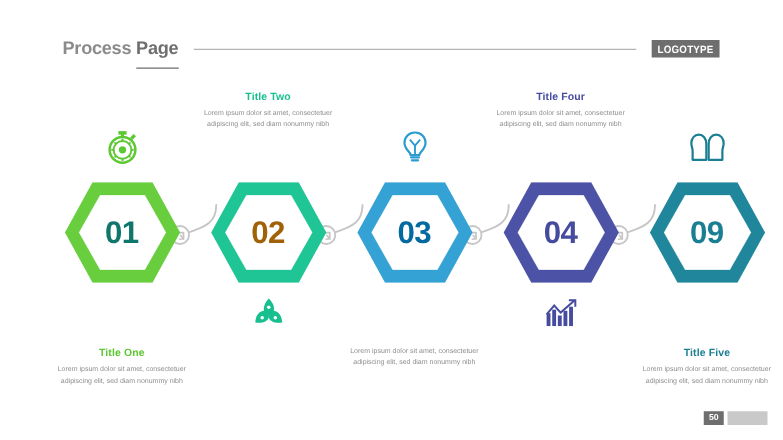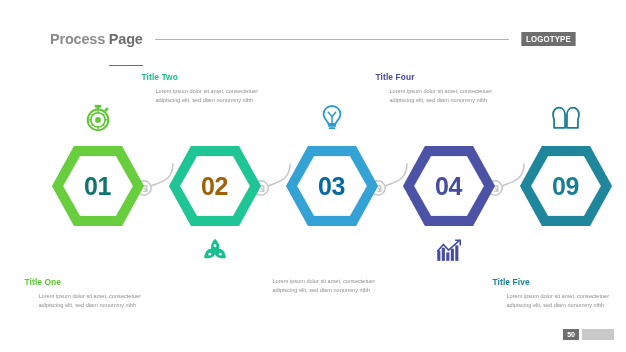--- a/index.html
+++ b/index.html
@@ -29,21 +29,21 @@
   .header-title {
     font-size: 14.5px;
     font-weight: bold;
     color: #8b8b8b;
     letter-spacing: -0.2px;
     white-space: nowrap;
   }
   .header-title .hl {
     color: #6e6e6e;
     border-bottom: 1.6px solid #6e6e6e;
-    padding-bottom: 18px;
+    padding-bottom: 7px;
   }
   .header-rule {
     flex: 1;
     height: 1px;
     background: #b4b4b4;
     margin: 0 10px 0 12px;
   }
   .logo-box {
     background: #6e6e6e;
     color: #ffffff;
@@ -94,20 +94,21 @@
     font-weight: bold;
     letter-spacing: -0.5px;
   }
 
   
   .txt {
     position: absolute;
     left: 50%;
     transform: translateX(-50%);
     width: 146px;
+    text-align: center;
   }
   .txt.above { top: 10px; }
   .txt.below { top: 172px; margin-top: 43px; }
   .txt-title {
     font-size: 8.4px;
     font-weight: bold;
     margin-bottom: 5px;
     letter-spacing: 0.1px;
   }
   .txt-body {

